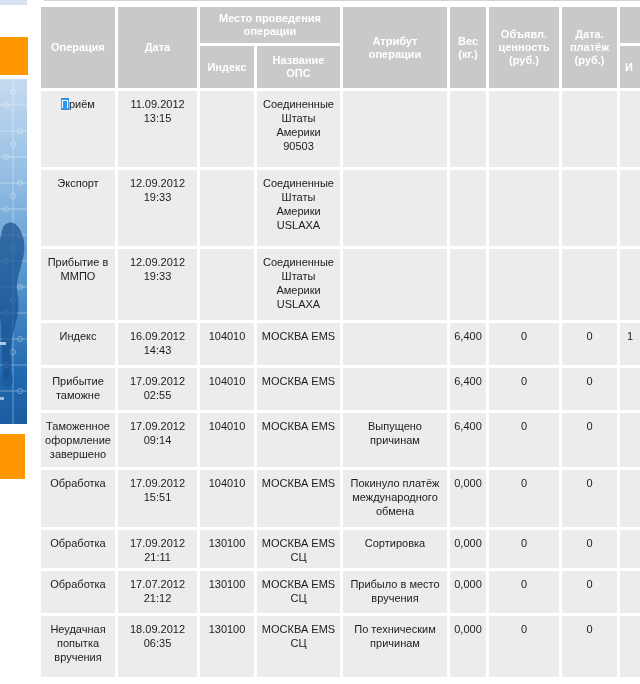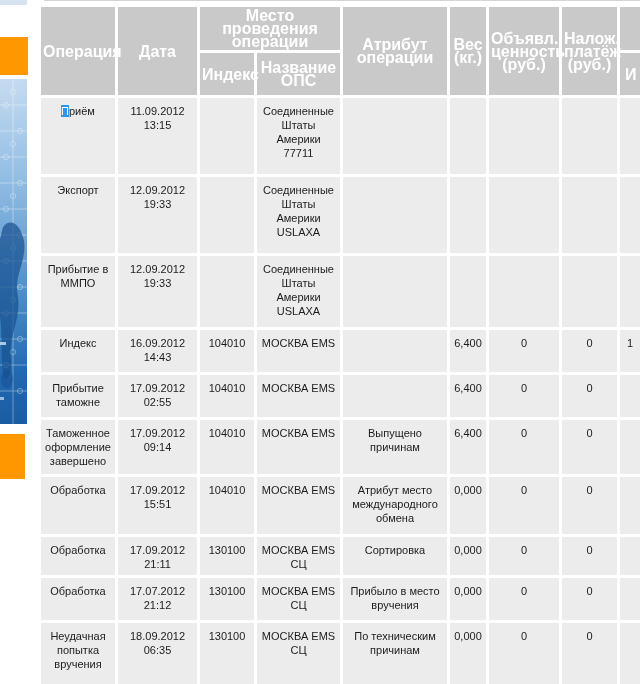--- a/index.html
+++ b/index.html
@@ -11,21 +11,21 @@
   .orange1{position:absolute;left:0;top:37px;width:28px;height:38px;background:#ff9700;}
   .puzzle{position:absolute;left:0;top:79px;width:27px;height:345px;overflow:hidden;
           background:linear-gradient(180deg,#c6dbf0 0%,#94bee4 28%,#5595cd 58%,#2169b0 85%,#1a5ca2 100%);}
   .orange2{position:absolute;left:0;top:434px;width:25px;height:45px;background:#ff9700;}
 
   .topline{position:absolute;left:44px;top:0;width:596px;height:1px;background:#d4d4d4;}
 
   
   .table-wrap{position:absolute;left:38px;top:4px;width:602px;height:680px;overflow:hidden;}
   table{border-collapse:separate;border-spacing:3px;table-layout:fixed;width:665px;}
-  th{background:#c9c9c9;color:#fff;font-weight:bold;font-size:16px;line-height:13px;
+  th{background:#c9c9c9;color:#fff;font-weight:bold;font-size:11px;line-height:13px;
      text-align:center;vertical-align:middle;padding:2px;}
   td{background:#ececec;color:#1c1c1c;font-size:11px;line-height:14px;
      text-align:center;vertical-align:top;padding:6px 3px 3px;}
   th.h-extra{text-align:left;padding-left:5px;}
   td.c-extra{text-align:left;padding-left:7px;}
   .sel{background:#3094eb;color:#fff;}
 </style>
 </head>
 <body>
 
@@ -94,35 +94,35 @@
           <col style="width:80px">
       </colgroup>
       <thead>
         <tr style="height:36px">
           <th rowspan="2">Операция</th>
           <th rowspan="2">Дата</th>
           <th colspan="2">Место проведения операции</th>
           <th rowspan="2">Атрибут операции</th>
           <th rowspan="2">Вес (кг.)</th>
           <th rowspan="2">Объявл. ценность (руб.)</th>
-          <th rowspan="2">Налож. платёж (руб.)</th>
+          <th rowspan="2">Дата. платёж (руб.)</th>
           <th></th>
         </tr>
         <tr style="height:42px">
           <th>Индекс</th>
           <th>Название ОПС</th>
           <th class="h-extra">И</th>
         </tr>
       </thead>
       <tbody>
         <tr style="height:76px">
           <td><span class="sel">П</span><span>риём</span></td>
           <td>11.09.2012 13:15</td>
           <td></td>
-          <td>Соединенные Штаты Америки 77711</td>
+          <td>Соединенные Штаты Америки 90503</td>
           <td></td>
           <td></td>
           <td></td>
           <td></td>
           <td class="c-extra"></td>
         </tr>
         <tr style="height:76px">
           <td><span class="sel"></span><span>Экспорт</span></td>
           <td>12.09.2012 19:33</td>
           <td></td>
@@ -175,21 +175,21 @@
           <td>6,400</td>
           <td>0</td>
           <td>0</td>
           <td class="c-extra"></td>
         </tr>
         <tr style="height:57px">
           <td><span class="sel"></span><span>Обработка</span></td>
           <td>17.09.2012 15:51</td>
           <td>104010</td>
           <td>МОСКВА EMS</td>
-          <td>Атрибут место международного обмена</td>
+          <td>Покинуло платёж международного обмена</td>
           <td>0,000</td>
           <td>0</td>
           <td>0</td>
           <td class="c-extra"></td>
         </tr>
         <tr style="height:38px">
           <td><span class="sel"></span><span>Обработка</span></td>
           <td>17.09.2012 21:11</td>
           <td>130100</td>
           <td>МОСКВА EMS СЦ</td>

